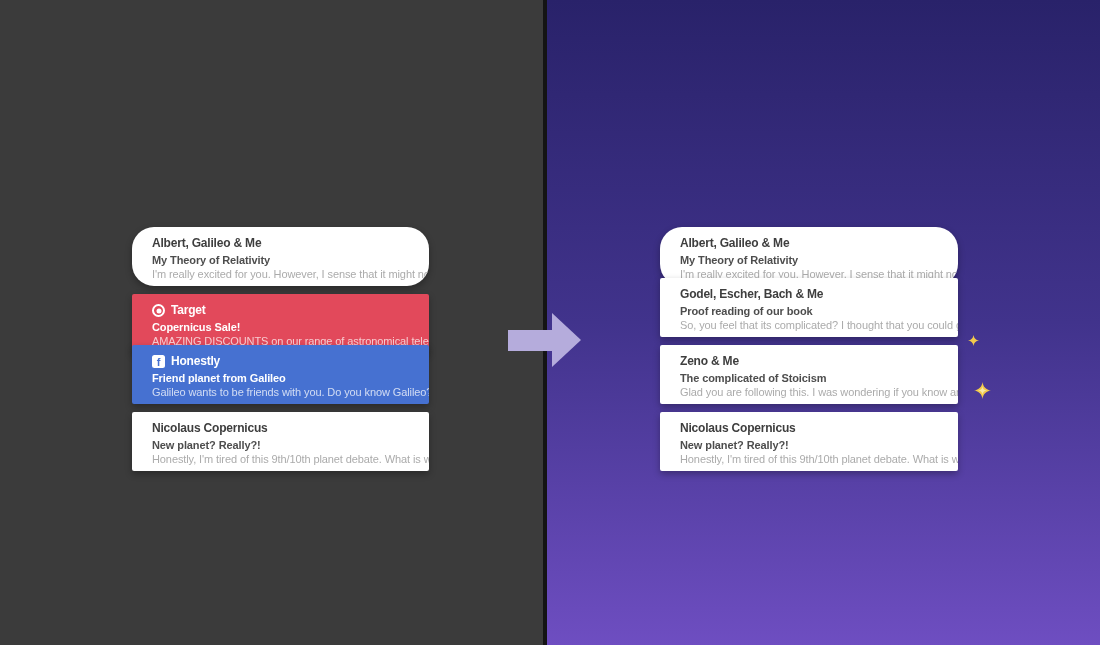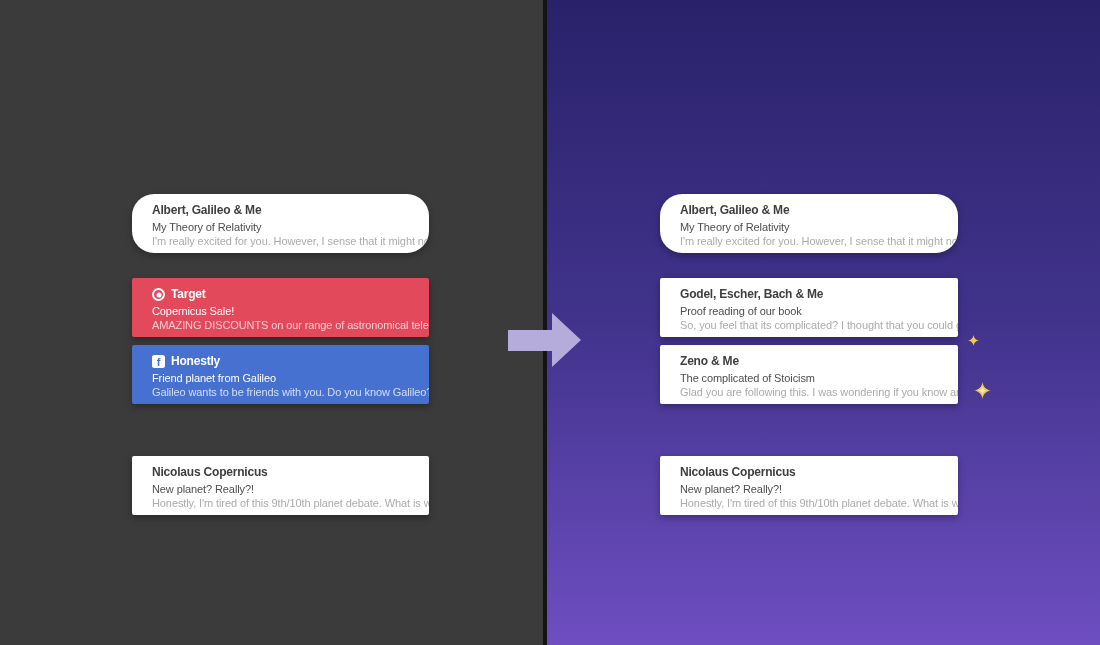--- a/index.html
+++ b/index.html
@@ -26,40 +26,40 @@
   .card {
     position: absolute; width: 297px; height: 59px;
     background: #FFFFFF; border-radius: 2px;
     padding: 9px 20px 0 20px;
     box-shadow: 0 3px 7px rgba(0,0,0,0.30);
     overflow: hidden; cursor: default;
   }
   .left-col .card  { left: 132px; }
   .right-col .card { left: 113px; width: 298px; } 
 
-  .card.pos-0 { top: 194px; border-radius: 22px; }
+  .card.pos-0 { top: 227px; border-radius: 22px; }
   .card.pos-1 { top: 278px; }
   .card.pos-2 { top: 345px; }
-  .card.pos-3 { top: 412px; margin-top: 44px; }
+  .card.pos-3 { top: 412px; }
 
   .card-title {
     font-size: 12px; font-weight: bold; color: #3E3E3E;
     line-height: 15px; letter-spacing: -0.2px; white-space: nowrap;
     margin-bottom: 2px;
   }
   .card-subject {
     font-size: 11px; color: #4D4D4D; line-height: 14px;
-    letter-spacing: -0.1px; white-space: nowrap;
+    letter-spacing: -0.1px; white-space: nowrap; font-weight: bold;
   }
   .card-preview {
     font-size: 11px; color: #ABABAB; line-height: 14px;
     letter-spacing: -0.1px; white-space: nowrap;
   }
 
-  .card--red  { background: #E2495B; }
+  .card--red  { background: #E2495B; margin-top: 16px; }
   .card--blue { background: #4671D1; }
   .card--red .card-title, .card--blue .card-title,
   .card--red .card-subject, .card--blue .card-subject { color: #FFFFFF; }
   .card--red .card-preview  { color: rgba(255,255,255,0.72); }
   .card--blue .card-preview { color: rgba(255,255,255,0.75); }
 
   .title-row { display: flex; align-items: center; gap: 6px; margin-bottom: 2px; }
   .title-row .card-title { margin-bottom: 0; }
 
   

